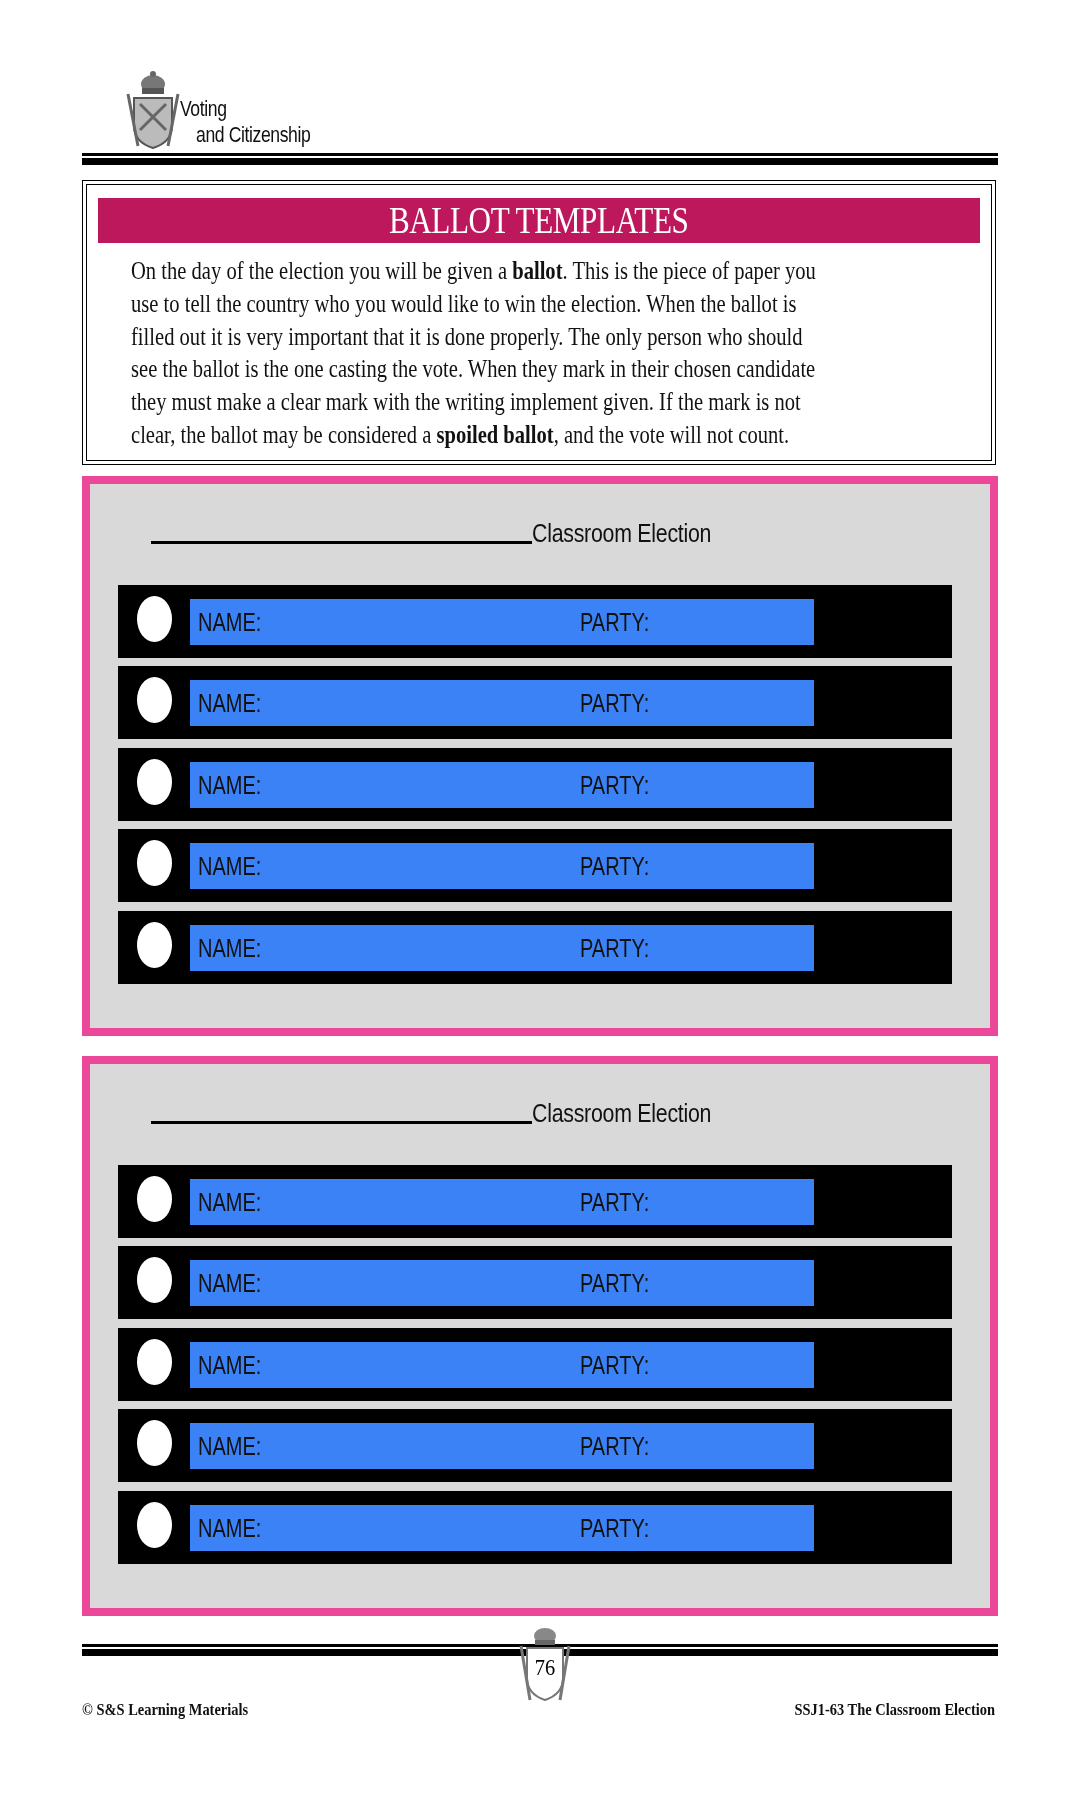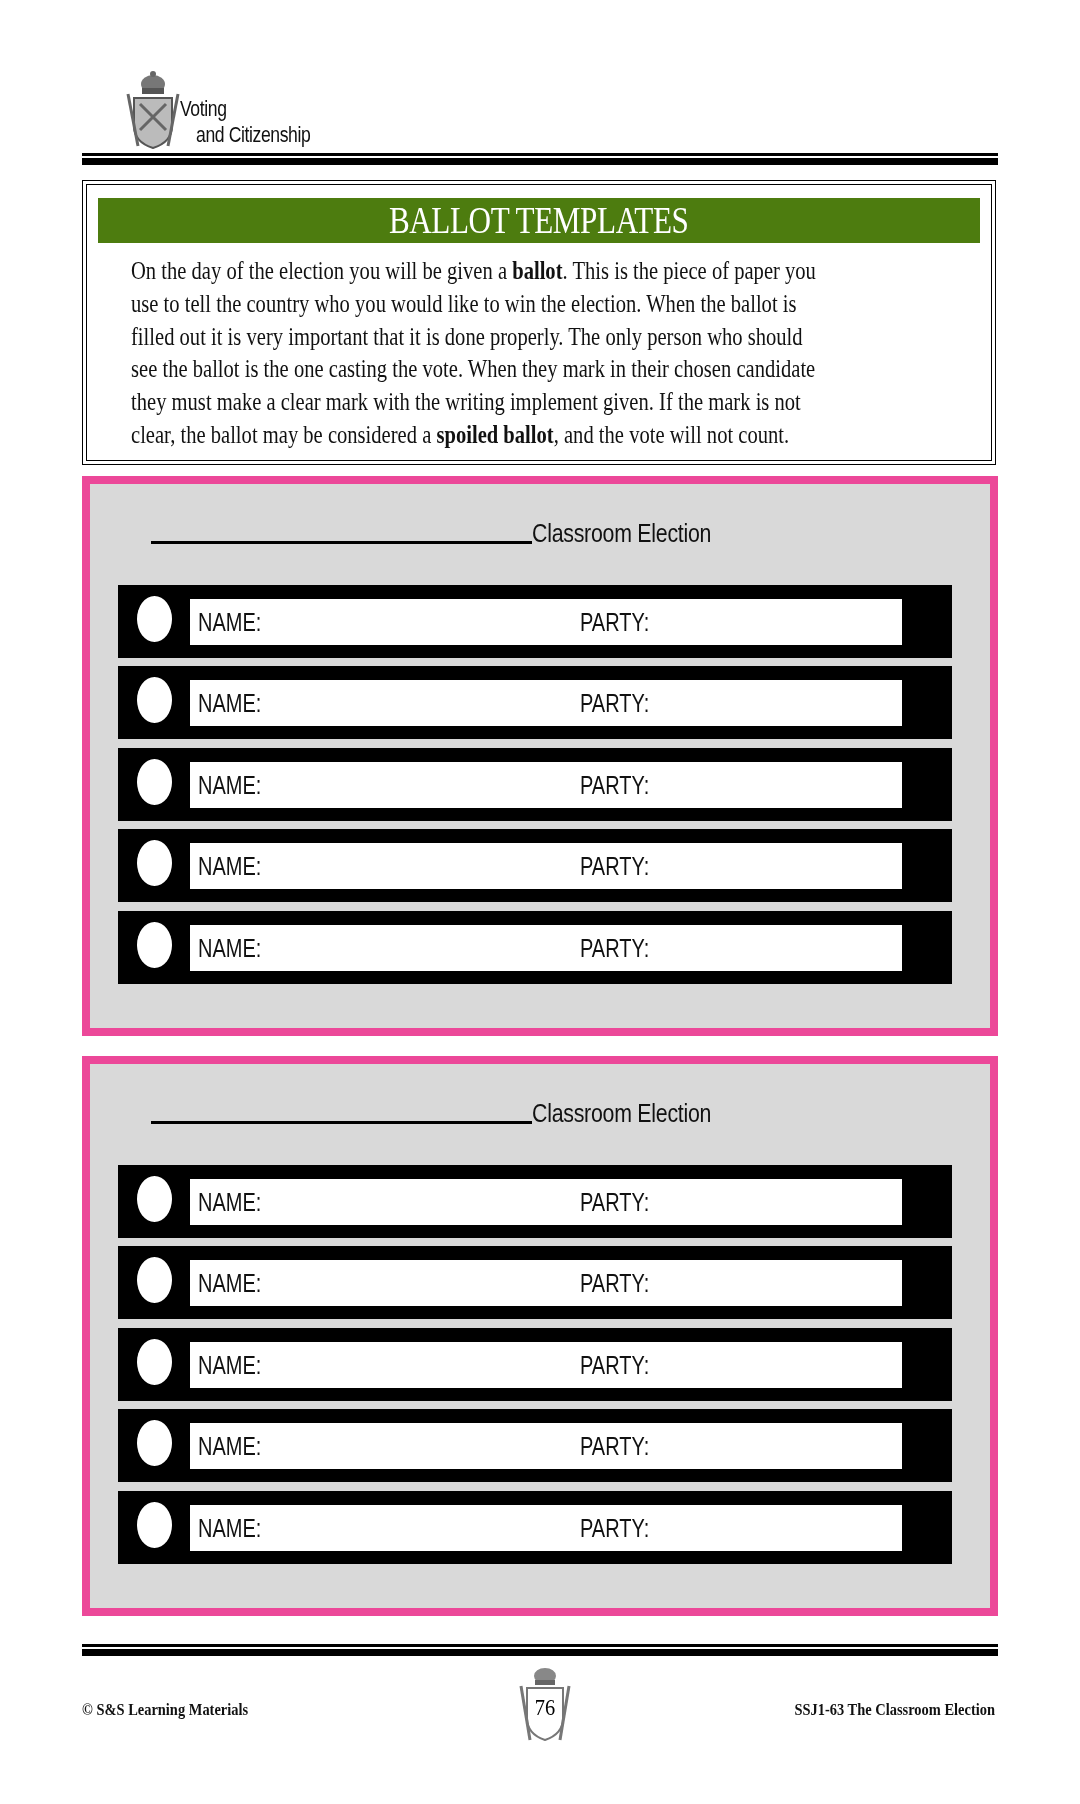--- a/index.html
+++ b/index.html
@@ -12,32 +12,32 @@
   .crest { position:absolute; }
   .crest svg { display:block; }
   .hdr-voting { left:180px; top:96px; font-size:22px; transform:scaleX(0.8); transform-origin:left; letter-spacing:-0.5px; color:#111; }
   .hdr-cit { left:196px; top:122px; font-size:22px; transform:scaleX(0.8); transform-origin:left; letter-spacing:-0.5px; color:#111; }
   .rule-thin { background:#000; height:3px; }
   .rule-thick { background:#000; height:7px; }
 
   
   .intro-box { left:82px; top:180px; width:914px; height:285px; border:1.5px solid #000; box-sizing:border-box; }
   .intro-inner { position:absolute; left:3px; top:3px; right:3px; bottom:3px; border:1.5px solid #000; }
-  .title-bar { position:absolute; left:11px; top:13px; right:11px; height:45px; background:#4d7c0f; color:#fff; text-align:center; }
+  .title-bar { position:absolute; left:11px; top:13px; right:11px; height:45px; background:#be185d; color:#fff; text-align:center; }
   .title-text { display:inline-block; font-size:38px; line-height:45px; transform:scaleX(0.82); letter-spacing:-0.5px; }
   .intro-text { position:absolute; left:44px; top:70px; width:890px; font-size:24.5px; line-height:32.8px; color:#111; transform:scaleX(0.84); transform-origin:left top; white-space:nowrap; }
   .intro-text b { font-weight:bold; }
 
   
   .ballot { left:82px; width:916px; background:#d9d9d9; border:8px solid #ec4899; box-sizing:border-box; }
   .ballot-line { position:absolute; left:61px; top:57px; width:381px; height:3px; background:#000; }
   .ballot-title { position:absolute; left:442px; top:34px; font-size:26px; color:#111; transform:scaleX(0.82); transform-origin:left; white-space:nowrap; letter-spacing:-0.3px; }
   .row { position:absolute; left:28px; width:834px; height:73px; background:#000; }
   .bubble { position:absolute; left:19px; top:11px; width:35px; height:46px; border-radius:50%; background:#fff; }
-  .field { position:absolute; left:72px; top:14px; width:712px; height:46px; background:#ffffff; }
+  .field { position:absolute; left:72px; top:14px; width:624px; height:46px; background:#3b82f6; }
   .lbl { position:absolute; top:9px; font-size:25px; color:#111; transform:scaleX(0.8); transform-origin:left; white-space:nowrap; }
   .lbl-name { left:8px; }
   .lbl-party { left:390px; }
 
   
   .foot-left { left:82px; top:1700px; font-size:17px; font-weight:bold; color:#111; transform:scaleX(0.85); transform-origin:left; white-space:nowrap; }
   .foot-right { right:85px; top:1700px; font-size:17px; font-weight:bold; color:#111; transform:scaleX(0.85); transform-origin:right; white-space:nowrap; }
   .page-num { position:absolute; left:0; right:0; top:30px; text-align:center; font-size:24px; color:#000; transform:scaleX(0.85); }
 </style>
 </head>
@@ -155,21 +155,21 @@
       <span class="lbl lbl-party sans">PARTY:</span>
     </div>
   </div>
 </div>
 
 <div class="abs rule-thin" style="left:82px;top:1644px;width:916px;"></div>
 <div class="abs rule-thick" style="left:82px;top:1649px;width:916px;"></div>
 
 <div class="abs serif foot-left">© S&amp;S Learning Materials</div>
 
-<div class="crest" style="left:516px;top:1664px;width:58px;height:82px;">
+<div class="crest" style="left:516px;top:1624px;width:58px;height:82px;">
   <svg width="58" height="82" viewBox="0 0 58 82">
     <ellipse cx="29" cy="12" rx="11" ry="8" fill="#888"></ellipse>
     <rect x="19" y="16" width="20" height="5" fill="#666"></rect>
     <path d="M11 24 L47 24 L47 54 Q47 70 29 76 Q11 70 11 54 Z" fill="#fff" stroke="#777" stroke-width="2"></path>
     <line x1="5" y1="22" x2="14" y2="76" stroke="#777" stroke-width="3"></line>
     <line x1="53" y1="22" x2="44" y2="76" stroke="#777" stroke-width="3"></line>
   </svg>
   <div class="page-num serif">76</div>
 </div>
 

